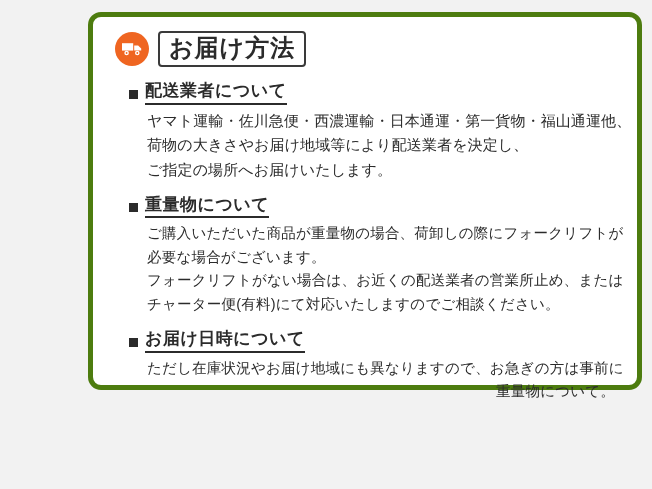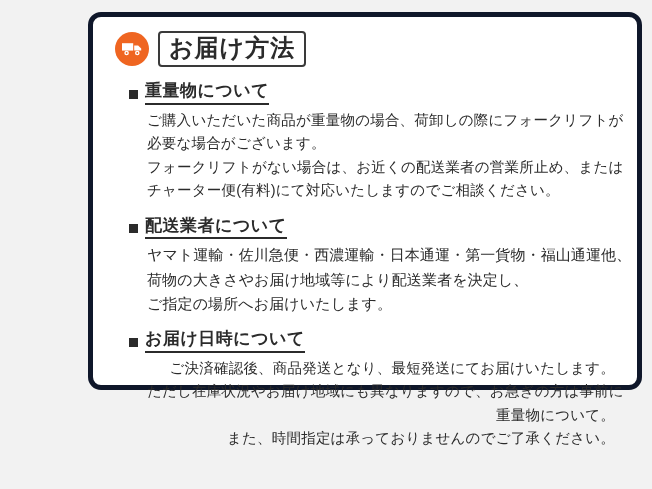--- a/index.html
+++ b/index.html
@@ -19,21 +19,21 @@
     height: 489px;
     background: #f2f2f2;
   }
   .panel {
     position: absolute;
     left: 88px;
     top: 12px;
     width: 554px;
     height: 378px;
     background: #ffffff;
-    border: 5px solid #0f172a;
+    border: 5px solid #4d7c0f;
     border-radius: 13px;
     box-sizing: border-box;
   }
   .inner {
     padding: 14px 22px 0 22px;
   }
   
   .header {
     display: flex;
     align-items: center;
@@ -120,53 +120,51 @@
             <circle cx="16.3" cy="12.0" r="2.3" fill="#ffffff"></circle>
             <circle cx="5.6" cy="12.0" r="0.9" fill="#ef6521"></circle>
             <circle cx="16.3" cy="12.0" r="0.9" fill="#ef6521"></circle>
           </svg>
         </div>
         <div class="title-box">
           <div class="title-text">お届け方法</div>
         </div>
       </div>
 
+      <div class="section s1">
+        <div class="sec-head">
+          <span class="sq"></span>
+          <span class="sec-title">配送業者について</span>
+        </div>
+        <div class="lines">
+          <div class="line">ヤマト運輸・佐川急便・西濃運輸・日本通運・第一貨物・福山通運他、</div>
+          <div class="line">荷物の大きさやお届け地域等により配送業者を決定し、</div>
+          <div class="line">ご指定の場所へお届けいたします。</div>
+        </div>
+      </div>
+
       <div class="section s2">
         <div class="sec-head">
           <span class="sq"></span>
           <span class="sec-title">重量物について</span>
         </div>
         <div class="lines">
           <div class="line">ご購入いただいた商品が重量物の場合、荷卸しの際にフォークリフトが</div>
           <div class="line">必要な場合がございます。</div>
           <div class="line">フォークリフトがない場合は、お近くの配送業者の営業所止め、または</div>
           <div class="line">チャーター便(有料)にて対応いたしますのでご相談ください。</div>
         </div>
       </div>
 
-      <div class="section s1">
-        <div class="sec-head">
-          <span class="sq"></span>
-          <span class="sec-title">配送業者について</span>
-        </div>
-        <div class="lines">
-          <div class="line">ヤマト運輸・佐川急便・西濃運輸・日本通運・第一貨物・福山通運他、</div>
-          <div class="line">荷物の大きさやお届け地域等により配送業者を決定し、</div>
-          <div class="line">ご指定の場所へお届けいたします。</div>
-        </div>
-      </div>
-
       <div class="section s3">
         <div class="sec-head">
           <span class="sq"></span>
           <span class="sec-title">お届け日時について</span>
         </div>
         <div class="lines">
-          <div class="line">ご決済確認後、商品発送となり、最短発送にてお届けいたします。</div>
           <div class="line">ただし在庫状況やお届け地域にも異なりますので、お急ぎの方は事前に</div>
           <div class="line">重量物について。</div>
-          <div class="line">また、時間指定は承っておりませんのでご了承ください。</div>
         </div>
       </div>
 
     </div>
   </div>
 </div>
 
 </body></html>

